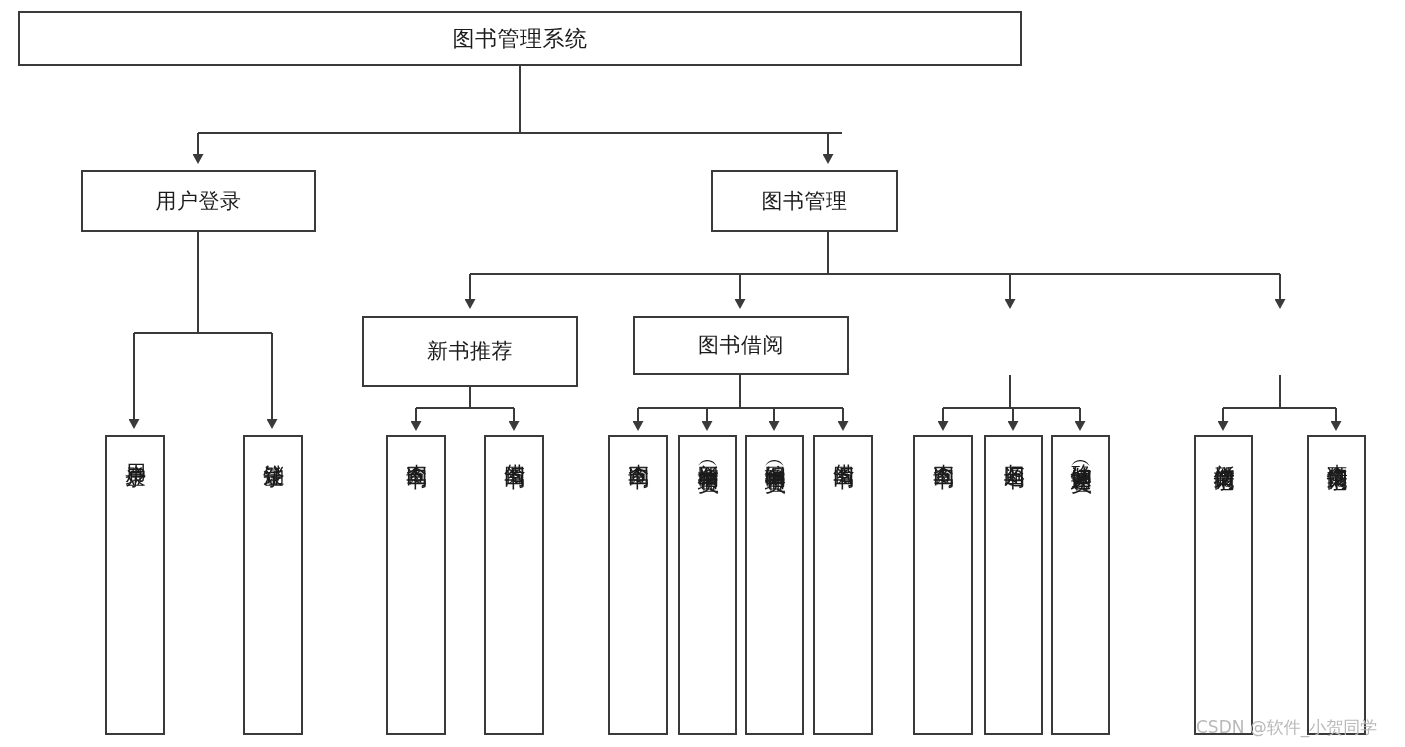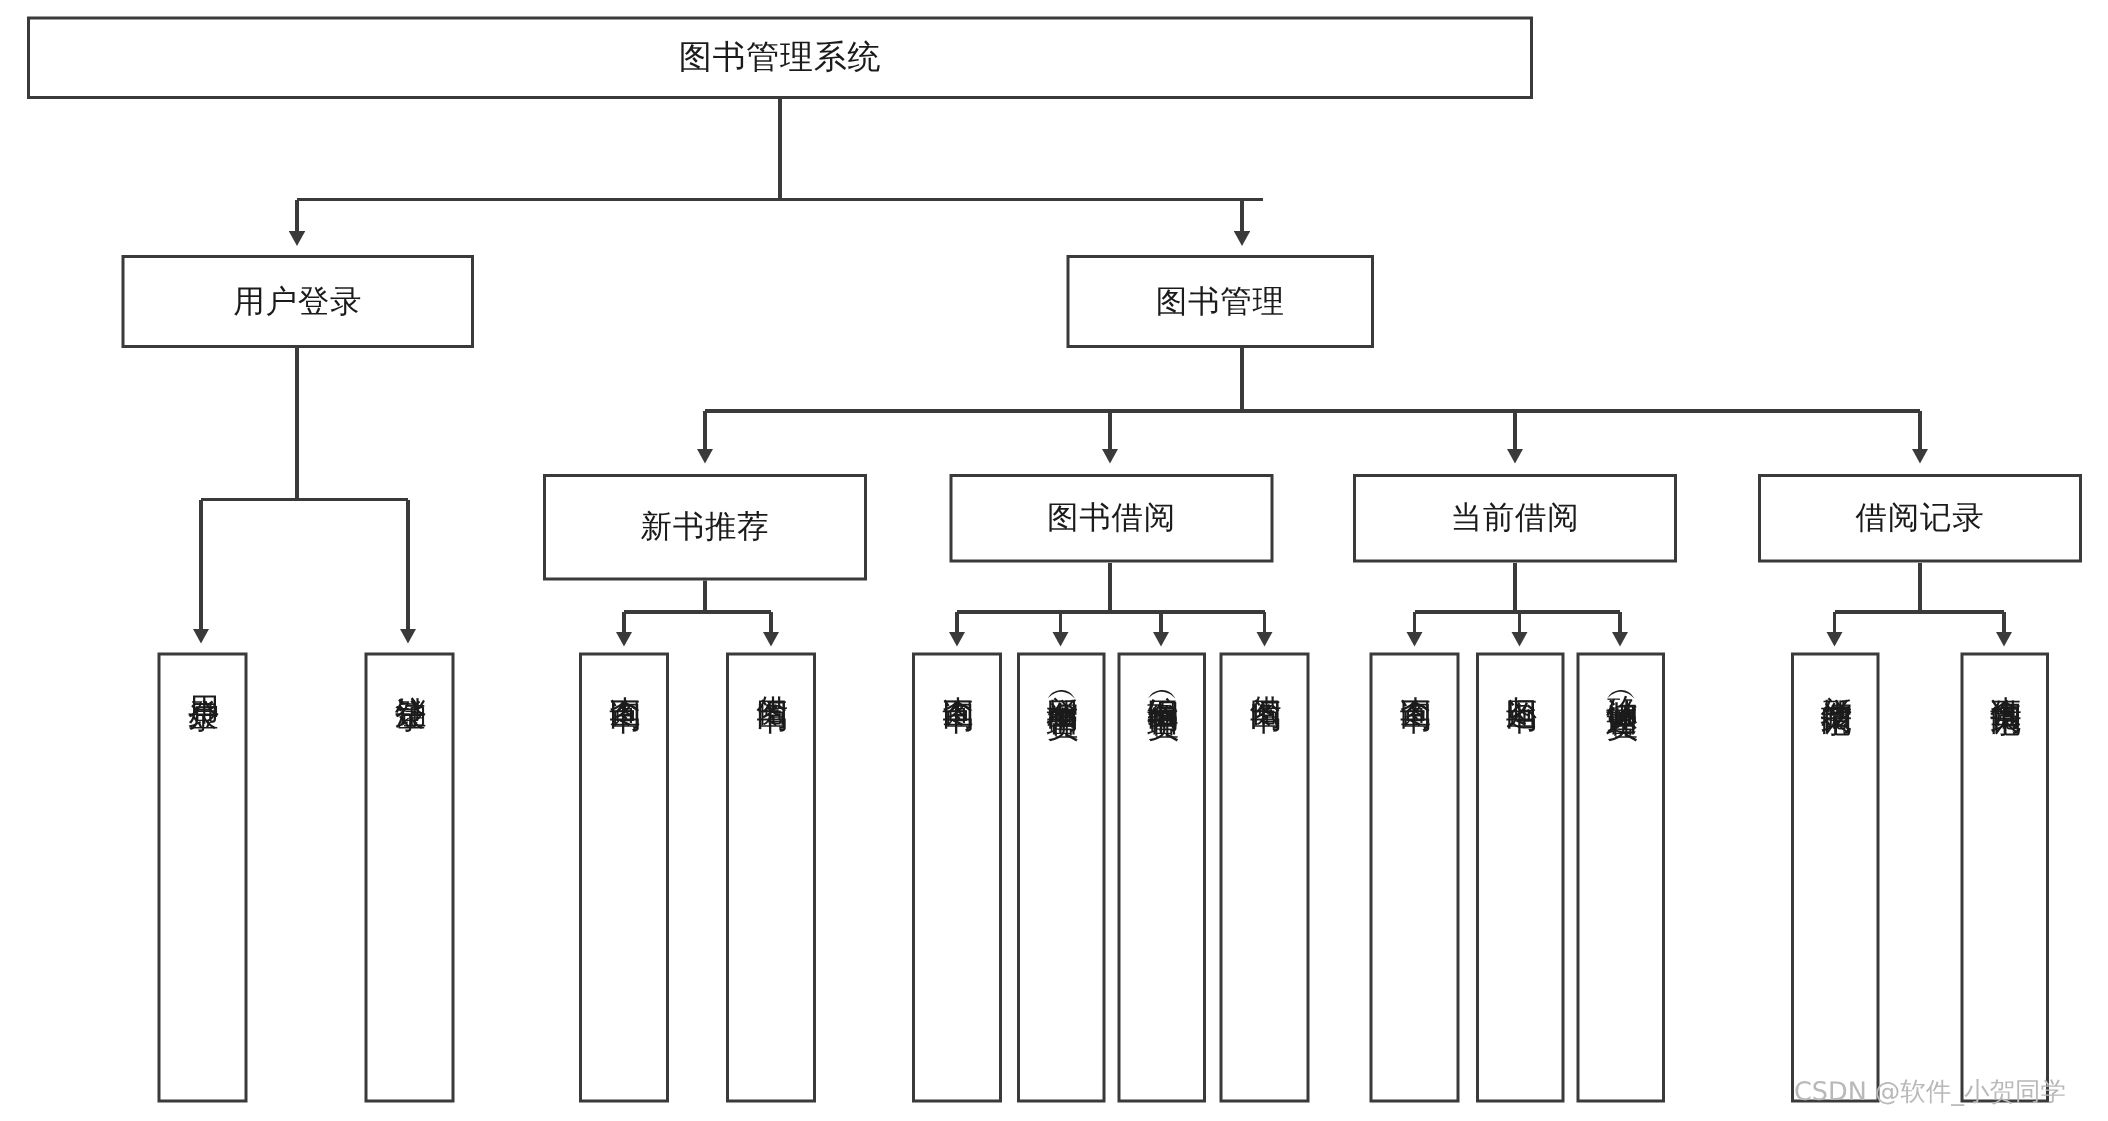--- a/index.html
+++ b/index.html
@@ -124,35 +124,29 @@
     </g>
   </svg>
 
   <div class="node horiz root" style="left: 18px; top: 11px; width: 1004px; height: 55px;">
     <span class="lbl">图书管理系统</span>
   </div>
 
   <div class="node horiz" style="left: 81px; top: 170px; width: 235px; height: 62px;">
     <span class="lbl">用户登录</span>
   </div>
-  <div class="node horiz" style="left: 711px; top: 170px; width: 205px; height: 62px;">
+  <div class="node horiz" style="left: 711px; top: 170px; width: 187px; height: 62px;">
     <span class="lbl">图书管理</span>
   </div>
 
   <div class="node horiz" style="left: 362px; top: 316px; width: 216px; height: 71px;">
     <span class="lbl">新书推荐</span>
   </div>
   <div class="node horiz" style="left: 633px; top: 316px; width: 216px; height: 59px;">
     <span class="lbl">图书借阅</span>
-  </div>
-  <div class="node horiz" style="left: 902px; top: 316px; width: 216px; height: 59px;">
-    <span class="lbl">当前借阅</span>
-  </div>
-  <div class="node horiz" style="left: 1172px; top: 316px; width: 216px; height: 59px;">
-    <span class="lbl">借阅记录</span>
   </div>
 
   <div class="node vert" style="left: 105px; top: 435px; width: 60px; height: 300px;">
     <span class="lbl">用户登录</span>
   </div>
   <div class="node vert" style="left: 243px; top: 435px; width: 60px; height: 300px;">
     <span class="lbl">注销登录</span>
   </div>
 
   <div class="node vert" style="left: 386px; top: 435px; width: 60px; height: 300px;">

